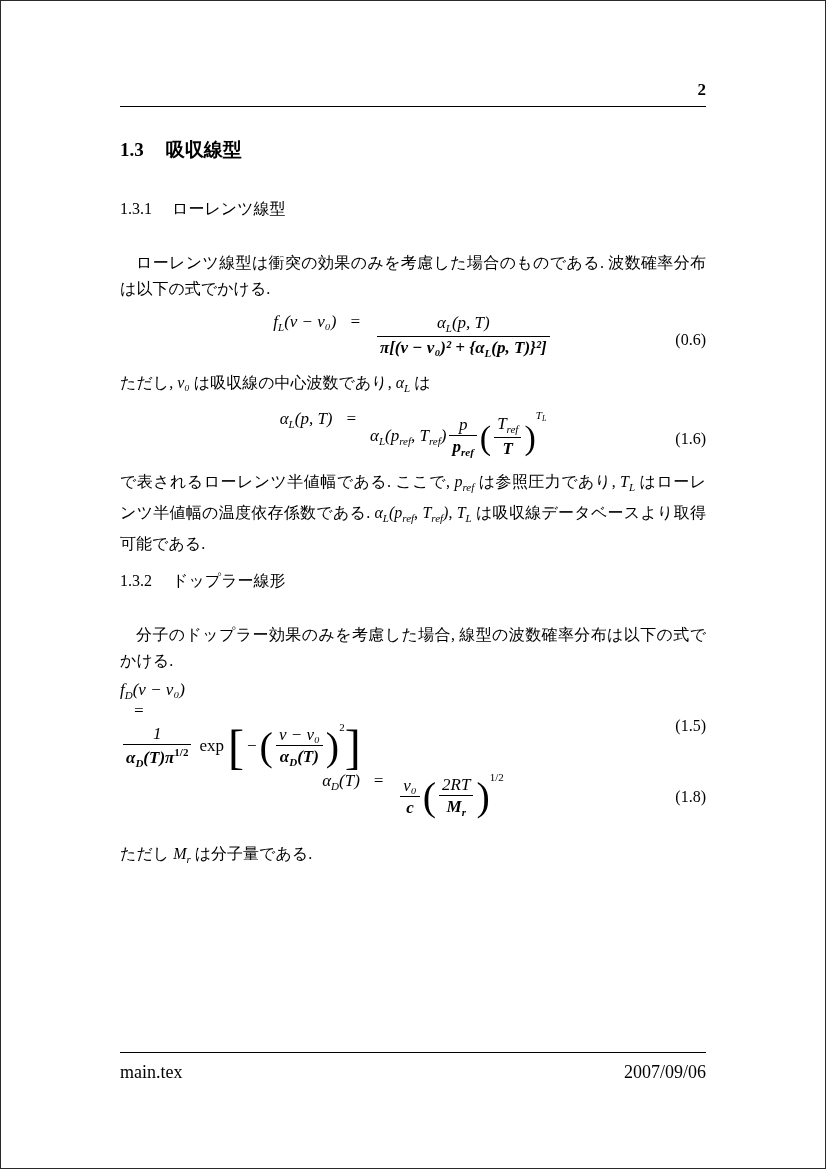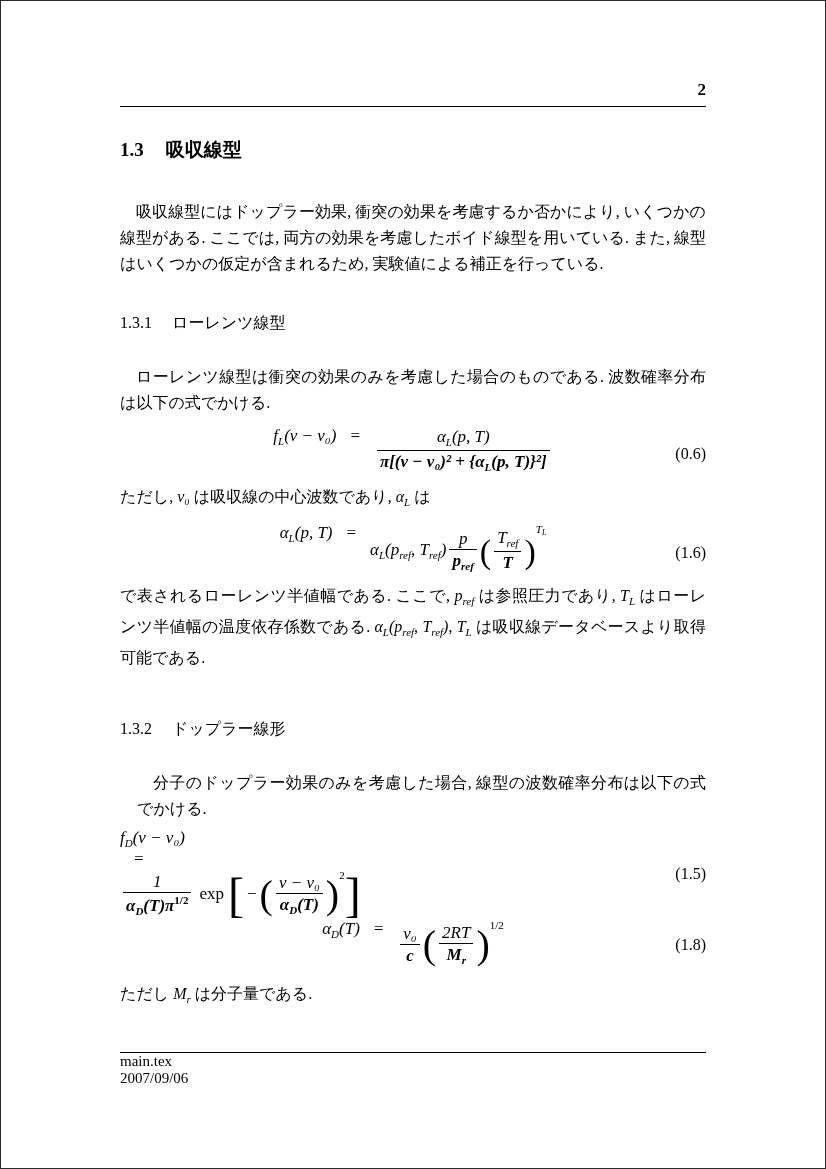--- a/index.html
+++ b/index.html
@@ -22,31 +22,31 @@
   .header-rule { border-bottom: 1.5px solid #000; margin-top: 6px; }
 
   
   h1.sec { margin-top: 30px; font-size: 19px; font-weight: bold; }
   h1.sec .sec-num { font-family: "Liberation Serif", serif; }
   h1.sec .sec-title { margin-left: 22px; font-family: "Liberation Sans", sans-serif; text-align: right; }
   h2.subsec { font-size: 16px; font-weight: normal; }
   h2.subsec .sec-num { font-family: "Liberation Serif", serif; }
   h2.subsec .sec-title { margin-left: 20px; font-family: "Liberation Sans", sans-serif; }
   .mt-sub1 { margin-top: 36px; }
-  .mt-sub2 { margin-top: 48px; }
+  .mt-sub2 { margin-top: 14px; }
 
   
   p.body { font-size: 16px; line-height: 26px; text-align: justify; }
   .indent { text-indent: 16px; }
   .mt-p1 { margin-top: 36px; }
   .mt-p2 { margin-top: 30px; }
   .mt-p3 { }
-  .mt-p4 { margin-top: 30px; margin-left: 17px; }
+  .mt-p4 { margin-top: 30px; }
   .mt-nu { margin-top: 2px; }
-  .mt-mr { margin-top: 10px; }
+  .mt-mr { margin-top: 18px; }
 
   
   .imath { font-family: "Liberation Serif", serif; font-style: italic; }
   .equation {
     position: relative;
     display: flex;
     justify-content: center;
     align-items: flex-start;
     width: 100%;
   }
@@ -71,40 +71,38 @@
   .b48 { font-size: 48px; }
   .expsup { font-size: 11px; vertical-align: 22px; font-style: italic; }
   .expsup .subsub { font-size: 8px; font-style: italic; vertical-align: -2px; }
   .hisup { font-size: 11px; font-style: normal; vertical-align: 20px; }
   .exp-label { font-style: normal; margin: 0 4px 0 5px; }
   .minus { font-style: normal; margin: 0 3px; }
 
   
   .footer {
     position: absolute; left: 120px; top: 1052px; width: 586px;
-    border-top: 1.5px solid #000; 
+    border-top: 1.5px solid #000; padding-top: 9px;
     display: flex; justify-content: space-between;
-    font-size: 15px;
-    flex-direction: column;
+    font-size: 18px;
   }
 </style>
 </head>
 <body>
 
 <div class="page">
   <div class="content">
 
     <div class="pagenum">2</div>
     <div class="header-rule"></div>
 
     <h1 class="sec">
       <span class="sec-num">1.3</span><span class="sec-title">吸収線型</span>
     </h1>
 
-    <p class="body indent mt-p1">吸収線型にはドップラー効果, 衝突の効果を考慮するか否かにより, いくつかの線型がある. ここでは, 両方の効果を考慮したボイド線型を用いている. また, 線型はいくつかの仮定が含まれるため, 実験値による補正を行っている.</p>
 
     <h2 class="subsec mt-sub1">
       <span class="sec-num">1.3.1</span><span class="sec-title">ローレンツ線型</span>
     </h2>
 
     <p class="body indent mt-p2">ローレンツ線型は衝突の効果のみを考慮した場合のものである. 波数確率分布は以下の式でかける.</p>
 
     <div class="equation eq15">
       <span class="math"><span>f</span><span class="sub">L</span><span>(ν − ν₀)</span></span>
       <span class="math rel">=</span>

